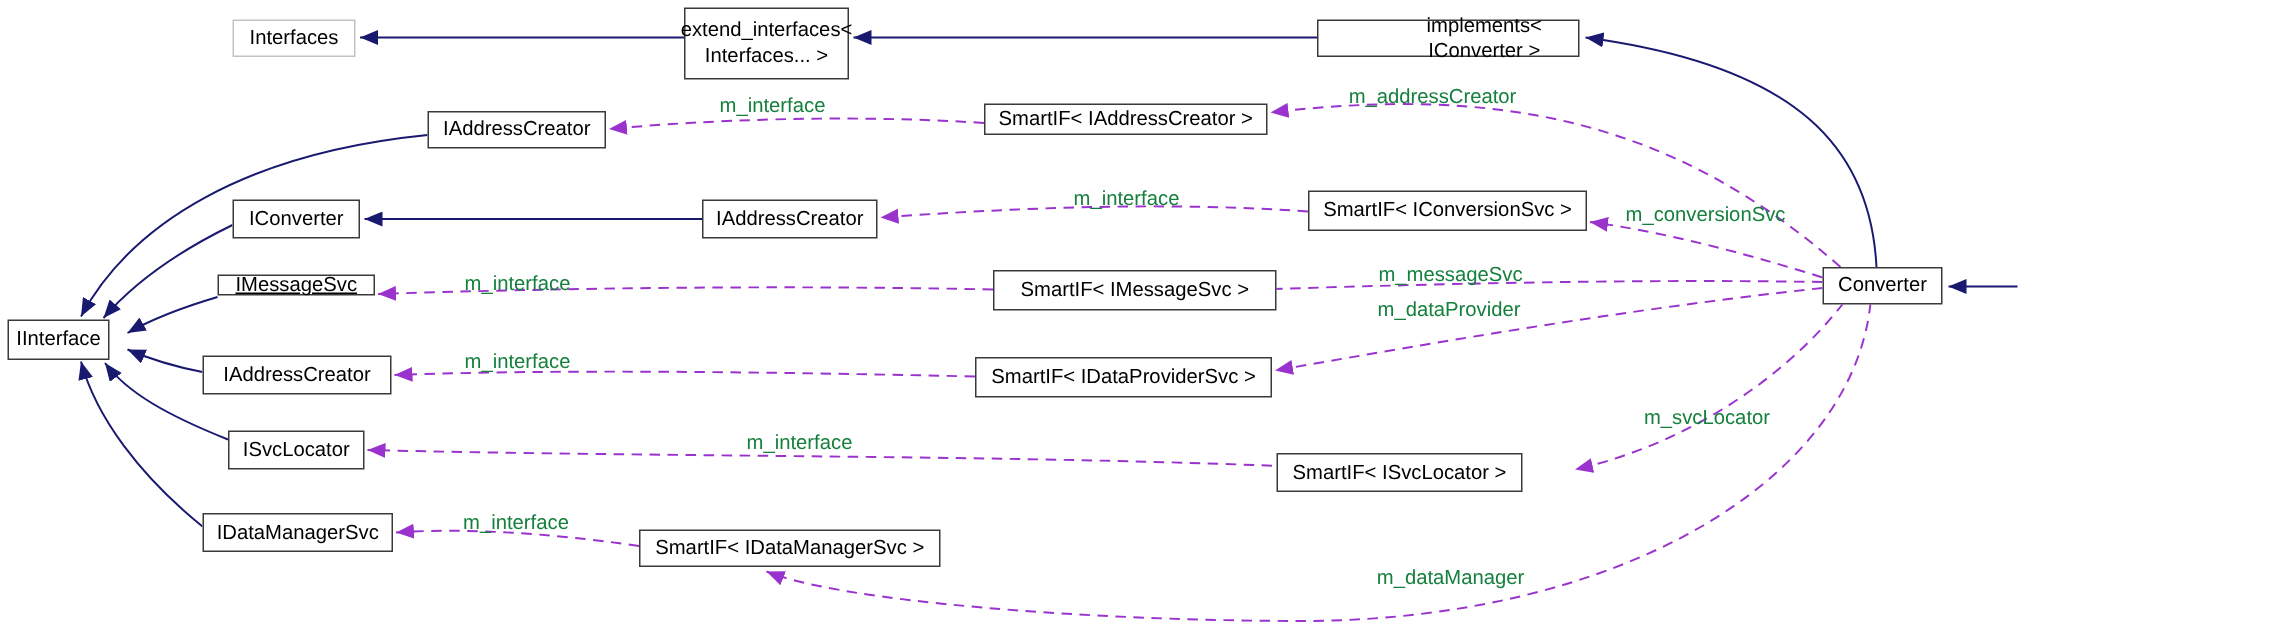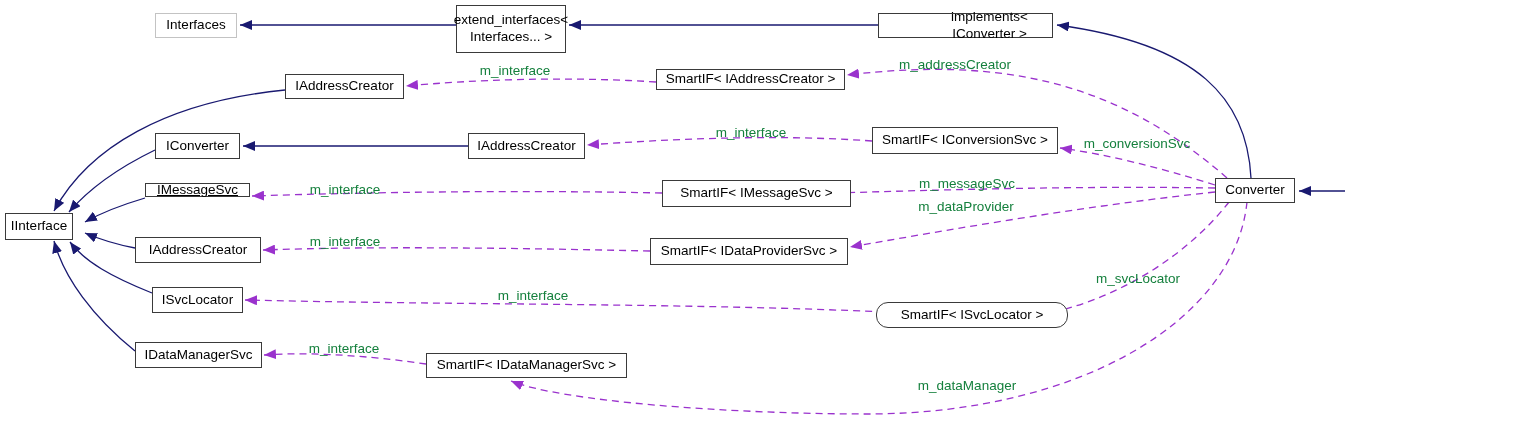--- a/index.html
+++ b/index.html
@@ -84,21 +84,21 @@
   <div class="node" style="left:656px; top:69px; width:189px; height:21px;">SmartIF&lt; IAddressCreator &gt;</div>
   <div class="node" style="left:155px; top:133px; width:85px; height:26px;">IConverter</div>
   <div class="node" style="left:468px; top:133px; width:117px; height:26px;">IAddressCreator</div>
   <div class="node" style="left:872px; top:127px; width:186px; height:27px;">SmartIF&lt; IConversionSvc &gt;</div>
   <div class="node" style="left:145px; top:183px; width:105px; height:14px;text-decoration:underline;">IMessageSvc</div>
   <div class="node" style="left:662px; top:180px; width:189px; height:27px;">SmartIF&lt; IMessageSvc &gt;</div>
   <div class="node" style="left:5px; top:213px; width:68px; height:27px;">IInterface</div>
   <div class="node" style="left:135px; top:237px; width:126px; height:26px;">IAddressCreator</div>
   <div class="node" style="left:650px; top:238px; width:198px; height:27px;">SmartIF&lt; IDataProviderSvc &gt;</div>
   <div class="node" style="left:152px; top:287px; width:91px; height:26px;">ISvcLocator</div>
-  <div class="node" style="left:876px; top:302px; width:192px; height:26px;border-radius:12px;">SmartIF&lt; ISvcLocator &gt;</div>
+  <div class="node" style="left:851px; top:302px; width:164px; height:26px;">SmartIF&lt; ISvcLocator &gt;</div>
   <div class="node" style="left:135px; top:342px; width:127px; height:26px;">IDataManagerSvc</div>
   <div class="node" style="left:426px; top:353px; width:201px; height:25px;">SmartIF&lt; IDataManagerSvc &gt;</div>
   <div class="node" style="left:1215px; top:178px; width:80px; height:25px;">Converter</div>
 
   <div class="edge-label" style="left:515px; top:70px;">m_interface</div>
   <div class="edge-label" style="left:955px; top:64px;">m_addressCreator</div>
   <div class="edge-label" style="left:751px; top:132px;">m_interface</div>
   <div class="edge-label" style="left:1137px; top:143px;">m_conversionSvc</div>
   <div class="edge-label" style="left:345px; top:189px;">m_interface</div>
   <div class="edge-label" style="left:967px; top:183px;">m_messageSvc</div>

